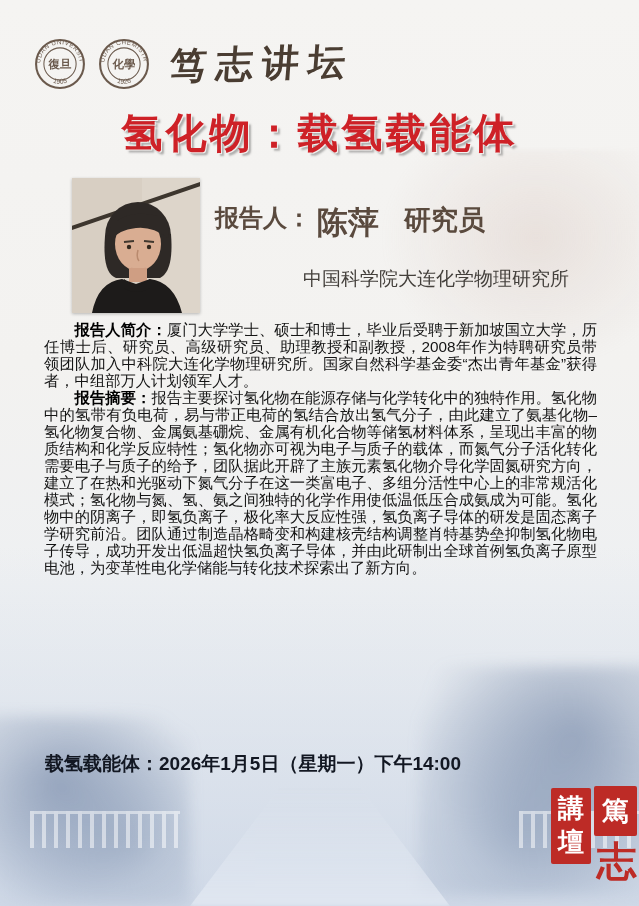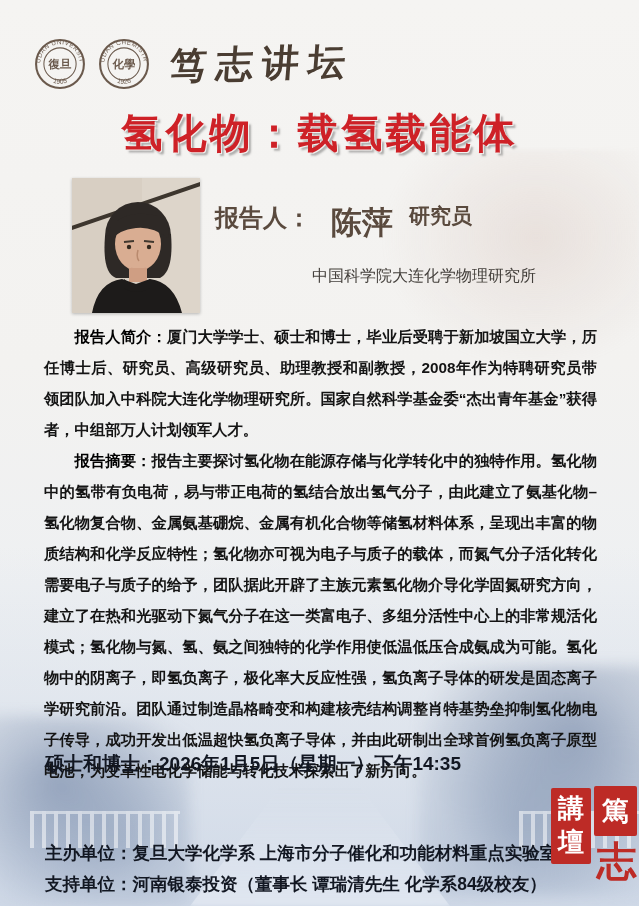--- a/index.html
+++ b/index.html
@@ -43,27 +43,27 @@
   .title{position:absolute;left:0;top:106px;width:639px;text-align:center;
     font-size:41px;font-weight:900;letter-spacing:3px;color:#ce2127;
     text-shadow:1px 1px 0 #f2efed,3px 3px 2px rgba(90,90,90,.45);}
 
   
   .photo{position:absolute;left:72px;top:178px;width:128px;height:135px;
     box-shadow:0 1px 3px rgba(0,0,0,.25);}
   .speaker-line{position:absolute;left:215px;top:202px;display:flex;align-items:flex-start;
     color:#5a4a3e;font-weight:bold;white-space:nowrap;}
   .speaker-line .lbl{font-size:24px;}
-  .speaker-line .name{font-size:31px;margin-left:20px;}
-  .speaker-line .stitle{font-size:21px;margin-left:16px;}
-  .affiliation{position:absolute;left:312px;top:266px;font-size:16px;color:#44403c;white-space:nowrap;}
+  .speaker-line .name{font-size:31px;margin-left:6px;}
+  .speaker-line .stitle{font-size:27px;margin-left:25px;}
+  .affiliation{position:absolute;left:303px;top:266px;font-size:19px;color:#44403c;white-space:nowrap;}
 
   
   .body-text{position:absolute;left:44px;top:321px;width:553px;
-    font-size:15.3px;line-height:31px;text-align:justify;color:#141414;font-weight:bold;}
+    font-size:15.3px;line-height:17px;text-align:justify;color:#141414;}
   .body-text p{margin:0;text-indent:2em;}
   .body-text b{color:#000;}
 
   
   .details{position:absolute;left:45px;top:751px;font-weight:bold;color:#121722;}
   .details .row{font-size:19px;margin-bottom:8px;white-space:nowrap;}
   .units{position:absolute;left:45px;top:841px;font-weight:bold;color:#121722;}
   .units .row{font-size:17.5px;margin-bottom:7px;white-space:nowrap;}
 
   
@@ -155,32 +155,24 @@
   </div>
   <div class="affiliation">中国科学院大连化学物理研究所</div>
 
   <div class="body-text">
     <p><b>报告人简介：</b><span>厦门大学学士、硕士和博士，毕业后受聘于新加坡国立大学，历任博士后、研究员、高级研究员、助理教授和副教授，2008年作为特聘研究员带领团队加入中科院大连化学物理研究所。国家自然科学基金委“杰出青年基金”获得者，中组部万人计划领军人才。</span></p>
     <p><b>报告摘要：</b><span>报告主要探讨氢化物在能源存储与化学转化中的独特作用。氢化物中的氢带有负电荷，易与带正电荷的氢结合放出氢气分子，由此建立了氨基化物–氢化物复合物、金属氨基硼烷、金属有机化合物等储氢材料体系，呈现出丰富的物质结构和化学反应特性；氢化物亦可视为电子与质子的载体，而氮气分子活化转化需要电子与质子的给予，团队据此开辟了主族元素氢化物介导化学固氮研究方向，建立了在热和光驱动下氮气分子在这一类富电子、多组分活性中心上的非常规活化模式；氢化物与氮、氢、氨之间独特的化学作用使低温低压合成氨成为可能。氢化物中的阴离子，即氢负离子，极化率大反应性强，氢负离子导体的研发是固态离子学研究前沿。团队通过制造晶格畸变和构建核壳结构调整肖特基势垒抑制氢化物电子传导，成功开发出低温超快氢负离子导体，并由此研制出全球首例氢负离子原型电池，为变革性电化学储能与转化技术探索出了新方向。</span></p>
   </div>
 
   <div class="details">
     <div class="row">
-      <span>硕士和博士：</span><span>2026年1月5日（星期一）下午14:35</span>
+      <span>载氢载能体：</span><span>2026年1月5日（星期一）下午14:00</span>
     </div>
   </div>
 
-  <div class="units">
-    <div class="row">
-      <span>主办单位：</span><span>复旦大学化学系 上海市分子催化和功能材料重点实验室</span>
-    </div>
-    <div class="row">
-      <span>支持单位：</span><span>河南银泰投资（董事长 谭瑞清先生 化学系84级校友）</span>
-    </div>
-  </div>
 
   <div class="stamp-left">
     <span>講</span>
     <span>壇</span>
   </div>
   <div class="stamp-right">
     <div class="top">篤</div>
     <div class="bottom">志</div>
   </div>
 

